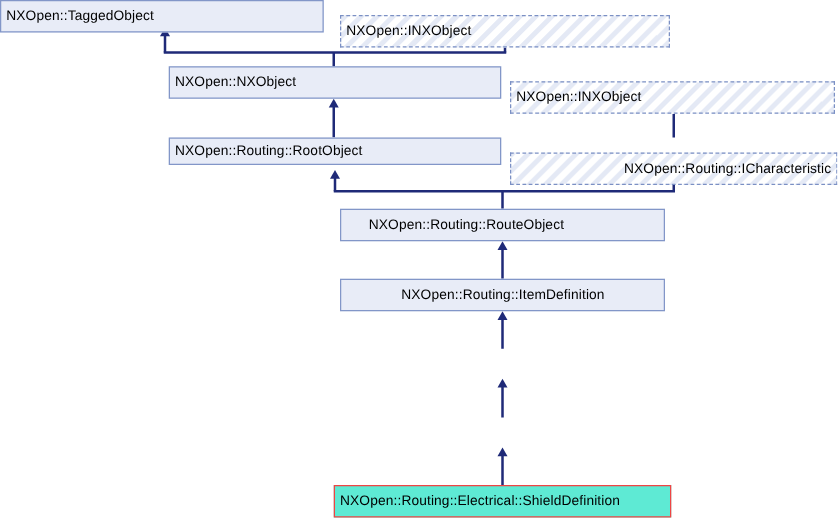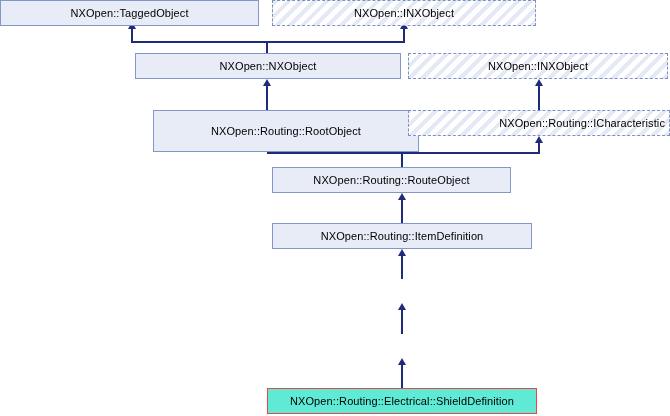--- a/index.html
+++ b/index.html
@@ -16,21 +16,21 @@
     height: 416px;
     background: #ffffff;
     overflow: hidden;
   }
 
   .node {
     position: absolute;
     box-sizing: border-box;
     display: flex;
     align-items: center;
-    justify-content: center;
+    justify-content: flex-start;
     font-size: 11px;
     line-height: 1;
     color: #000000;
     letter-spacing: 0.1px;
     white-space: nowrap;
   }
 
   
   .node.solid {
     background: #e8ecf7;
@@ -47,20 +47,21 @@
   .node.iface {
     border: 1px dashed #7b90c4;
     background-color: #fbfcfe;
     background-image: repeating-linear-gradient(
       -45deg,
       #e4e9f5 0px,
       #e4e9f5 4px,
       #ffffff 4px,
       #ffffff 9px
     );
+    margin-top: 12px;
   }
   .node.iface .label {
     background: transparent;
   }
 
   .node .label {
     padding: 0 4px;
   }
   .node.iface.label-left2 {
     justify-content: flex-end;
@@ -136,33 +137,33 @@
   </div>
 
   <div class="node solid" style="left:135px; top:53px; width:266px; height:26px;">
     <span class="label">NXOpen::NXObject</span>
   </div>
 
   <div class="node iface" style="left:408px; top:53px; width:260px; height:26px;">
     <span class="label">NXOpen::INXObject</span>
   </div>
 
-  <div class="node solid" style="left:153px; top:110px; width:266px; height:42px;">
+  <div class="node solid" style="left:135px; top:110px; width:266px; height:22px;">
     <span class="label">NXOpen::Routing::RootObject</span>
   </div>
 
   <div class="node iface label-left2" style="left:408px; top:110px; width:262px; height:26px;">
     <span class="label">NXOpen::Routing::ICharacteristic</span>
   </div>
 
-  <div class="node solid" style="left:272px; top:167px; width:239px; height:26px;">
+  <div class="node solid" style="left:272px; top:167px; width:260px; height:26px;padding-left:18px;">
     <span class="label">NXOpen::Routing::RouteObject</span>
   </div>
 
-  <div class="node solid" style="left:272px; top:223px; width:260px; height:26px;">
+  <div class="node solid" style="left:272px; top:223px; width:260px; height:26px;padding-left:44px;">
     <span class="label">NXOpen::Routing::ItemDefinition</span>
   </div>
 
 
 
   <div class="node current" style="left:267px; top:388px; width:270px; height:26px;">
     <span class="label">NXOpen::Routing::Electrical::ShieldDefinition</span>
   </div>
 
 </div>

